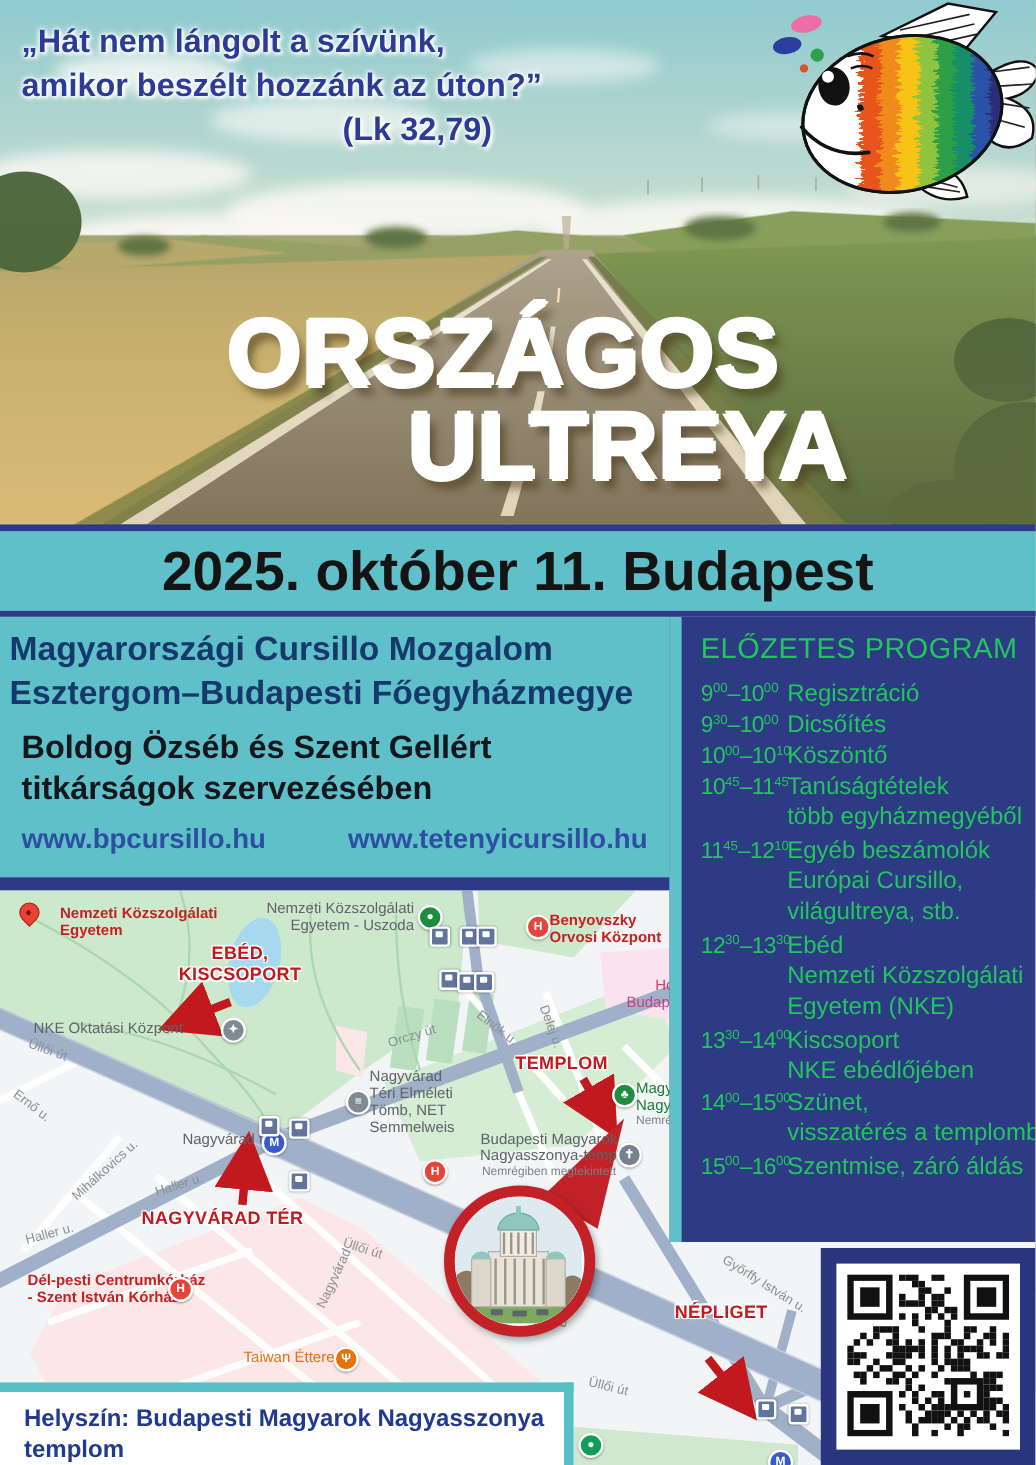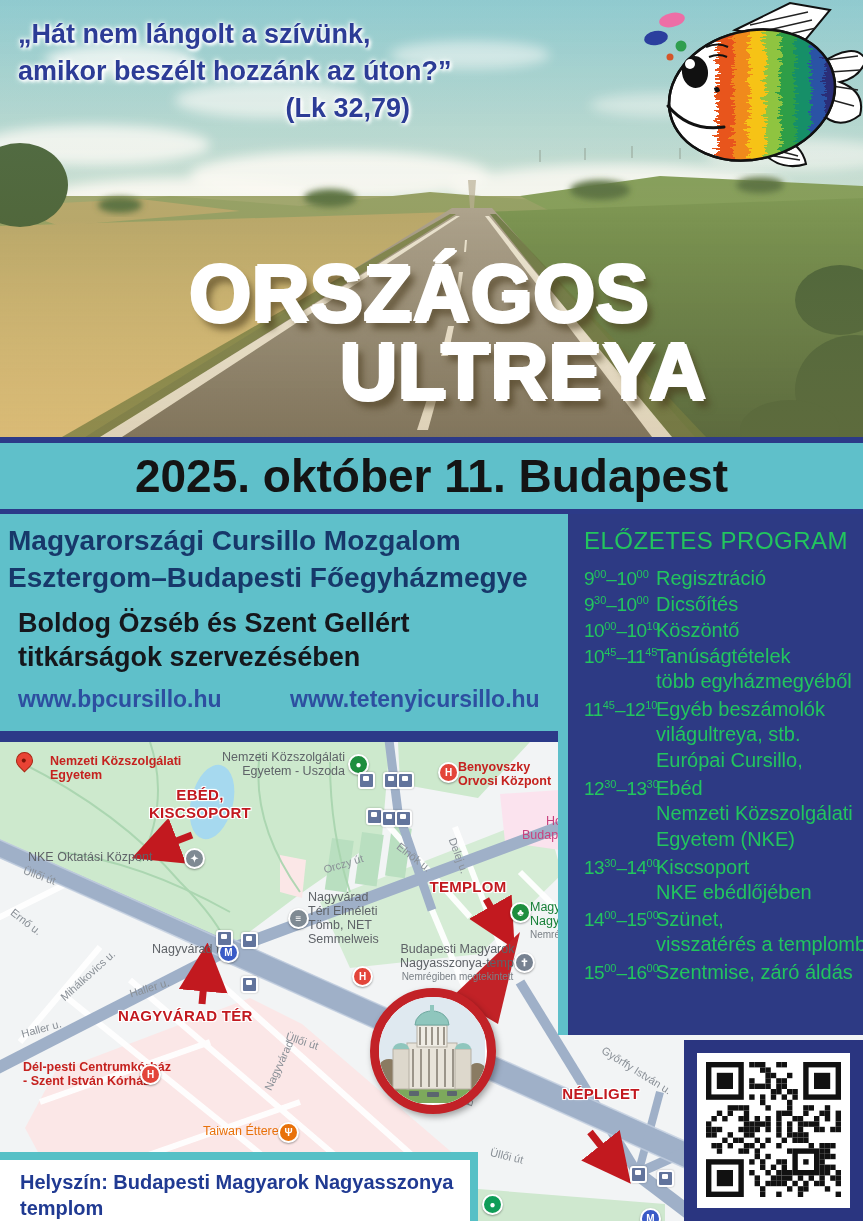--- a/index.html
+++ b/index.html
@@ -429,22 +429,22 @@
 
   <div class="abs program">
     <div class="p-head">ELŐZETES PROGRAM</div>
     <div id="program-list">
         <div class="p-row"><span class="p-time">9<sup>00</sup>–10<sup>00</sup></span><span class="p-label">Regisztráció</span></div>
         <div class="p-row"><span class="p-time">9<sup>30</sup>–10<sup>00</sup></span><span class="p-label">Dicsőítés</span></div>
         <div class="p-row"><span class="p-time">10<sup>00</sup>–10<sup>10</sup></span><span class="p-label">Köszöntő</span></div>
         <div class="p-row"><span class="p-time">10<sup>45</sup>–11<sup>45</sup></span><span class="p-label">Tanúságtételek</span></div>
         <div class="p-extra">több egyházmegyéből</div>
         <div class="p-row"><span class="p-time">11<sup>45</sup>–12<sup>10</sup></span><span class="p-label">Egyéb beszámolók</span></div>
+        <div class="p-extra">Európai Cursillo,</div>
         <div class="p-extra">világultreya, stb.</div>
-        <div class="p-extra">Európai Cursillo,</div>
         <div class="p-row"><span class="p-time">12<sup>30</sup>–13<sup>30</sup></span><span class="p-label">Ebéd</span></div>
         <div class="p-extra">Nemzeti Közszolgálati</div>
         <div class="p-extra">Egyetem (NKE)</div>
         <div class="p-row"><span class="p-time">13<sup>30</sup>–14<sup>00</sup></span><span class="p-label">Kiscsoport</span></div>
         <div class="p-extra">NKE ebédlőjében</div>
         <div class="p-row"><span class="p-time">14<sup>00</sup>–15<sup>00</sup></span><span class="p-label">Szünet,</span></div>
         <div class="p-extra">visszatérés a templomba</div>
         <div class="p-row"><span class="p-time">15<sup>00</sup>–16<sup>00</sup></span><span class="p-label">Szentmise, záró áldás</span></div>
       </div>
   </div>

